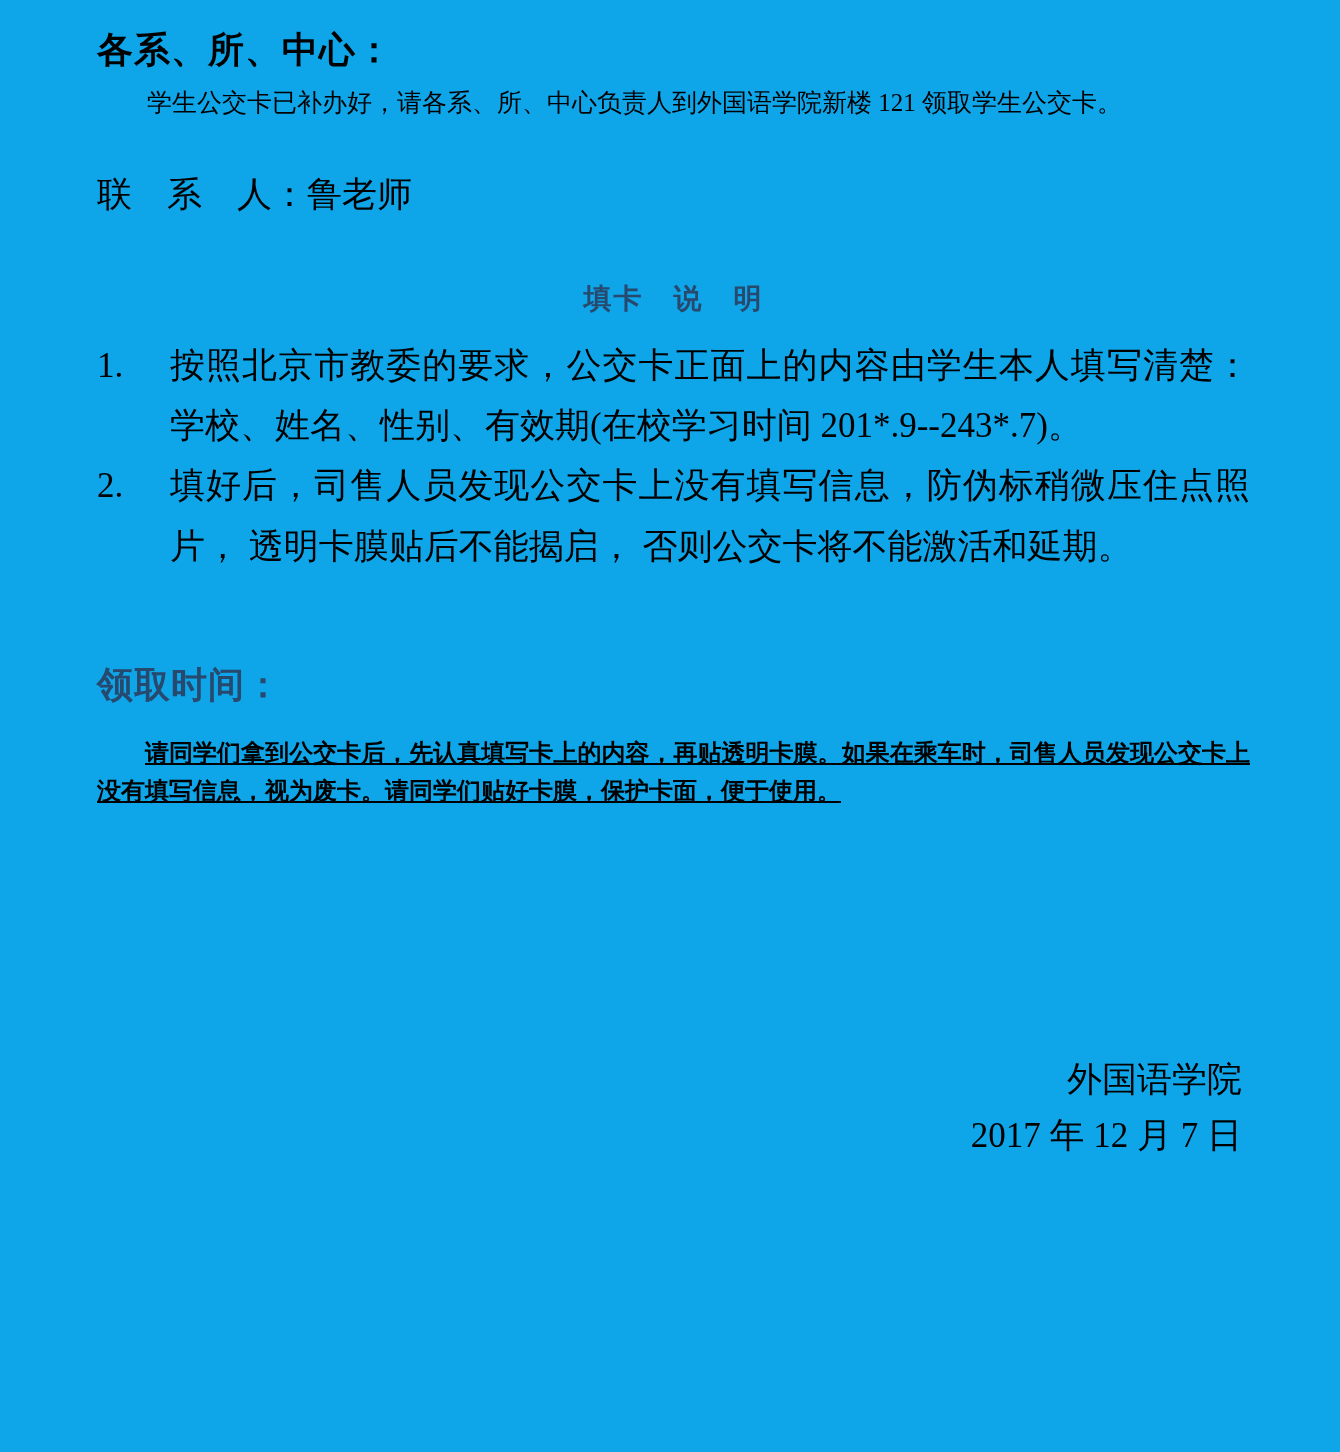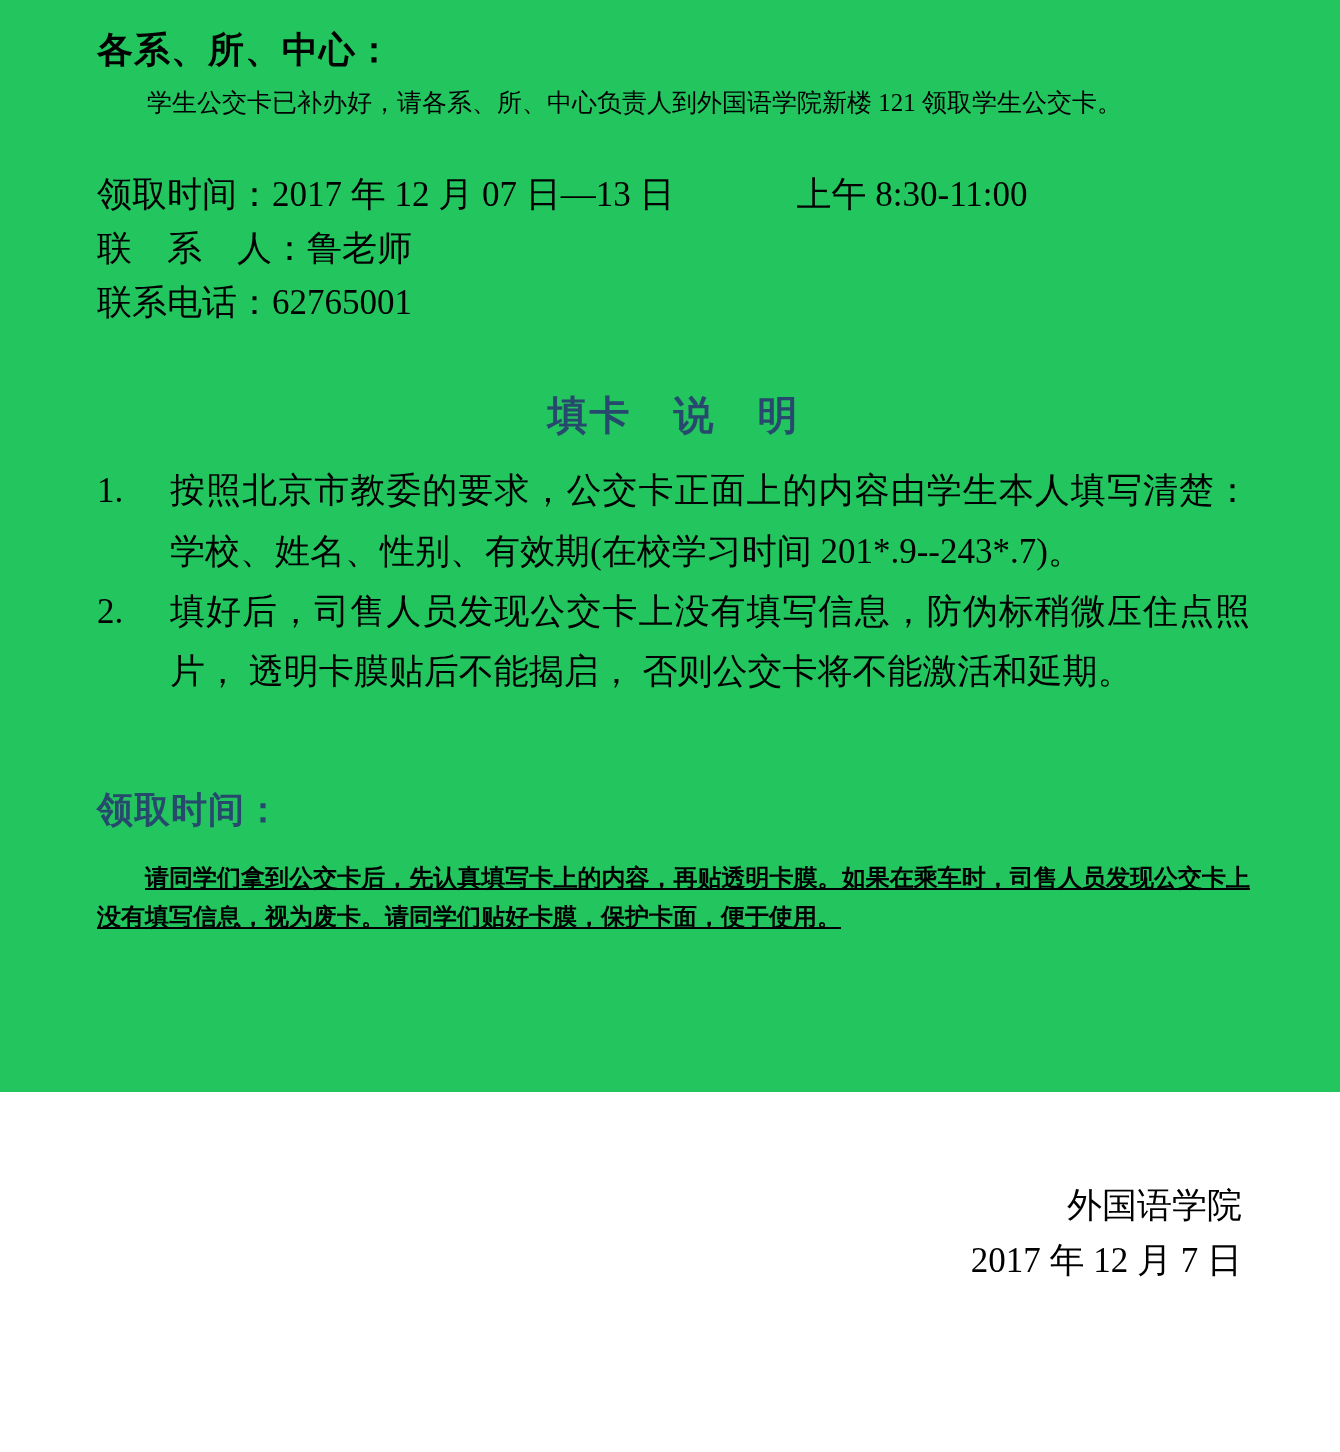--- a/index.html
+++ b/index.html
@@ -7,44 +7,44 @@
   body {
     width: 1340px;
     height: 1452px;
     margin: 0 auto;
     font-family: "Liberation Serif", "DejaVu Serif", serif;
     color: #000000;
     overflow: hidden;
   }
   .page {
     width: 1340px;
-    height: 1092px;
+    height: 1452px;
     padding: 24px 90px 0 97px;
-    background: #22c55e;
+    background: #0ea5e9;
   }
   .salutation {
     font-size: 36px;
     font-weight: bold;
     letter-spacing: 1px;
     line-height: 1.45;
   }
   .intro {
     font-size: 25px;
     line-height: 1.5;
     text-indent: 2em;
     text-align: justify;
     margin-top: 8px;
   }
   .contact { margin-top: 46px; font-size: 35px; }
   .contact-row { line-height: 1.55; white-space: nowrap; }
   .contact-row .hours { margin-left: 122px; }
   .instructions-title {
     margin-top: 58px;
     text-align: center;
-    font-size: 40px;
+    font-size: 28px;
     font-weight: bold;
     color: #28496e;
     letter-spacing: 2px;
   }
   .instructions-list { margin-top: 18px; font-size: 35px; }
   .list-item { display: flex; }
   .list-item .num {
     width: 73px;
     flex: 0 0 73px;
     line-height: 1.72;
@@ -85,27 +85,21 @@
 <body>
 
 <div class="page">
 
   <div class="salutation">各系、所、中心：</div>
 
   <p class="intro">学生公交卡已补办好，请各系、所、中心负责人到外国语学院新楼 121 领取学生公交卡。</p>
 
   <div class="contact">
     <div class="contact-row">
-      <span>领取时间：</span><span>2017 年 12 月 07 日—13 日</span><span class="hours">上午 8:30-11:00</span>
-    </div>
-    <div class="contact-row">
       <span>联　系　人：</span><span>鲁老师</span>
-    </div>
-    <div class="contact-row">
-      <span>联系电话：</span><span>62765001</span>
     </div>
   </div>
 
   <div class="instructions-title">填卡　说　明</div>
 
   <div class="instructions-list">
     <div class="list-item">
       <span class="num">1.</span>
       <div class="item-text">按照北京市教委的要求，公交卡正面上的内容由学生本人填写清楚：学校、姓名、性别、有效期(在校学习时间 201*.9--243*.7)。</div>
     </div>

